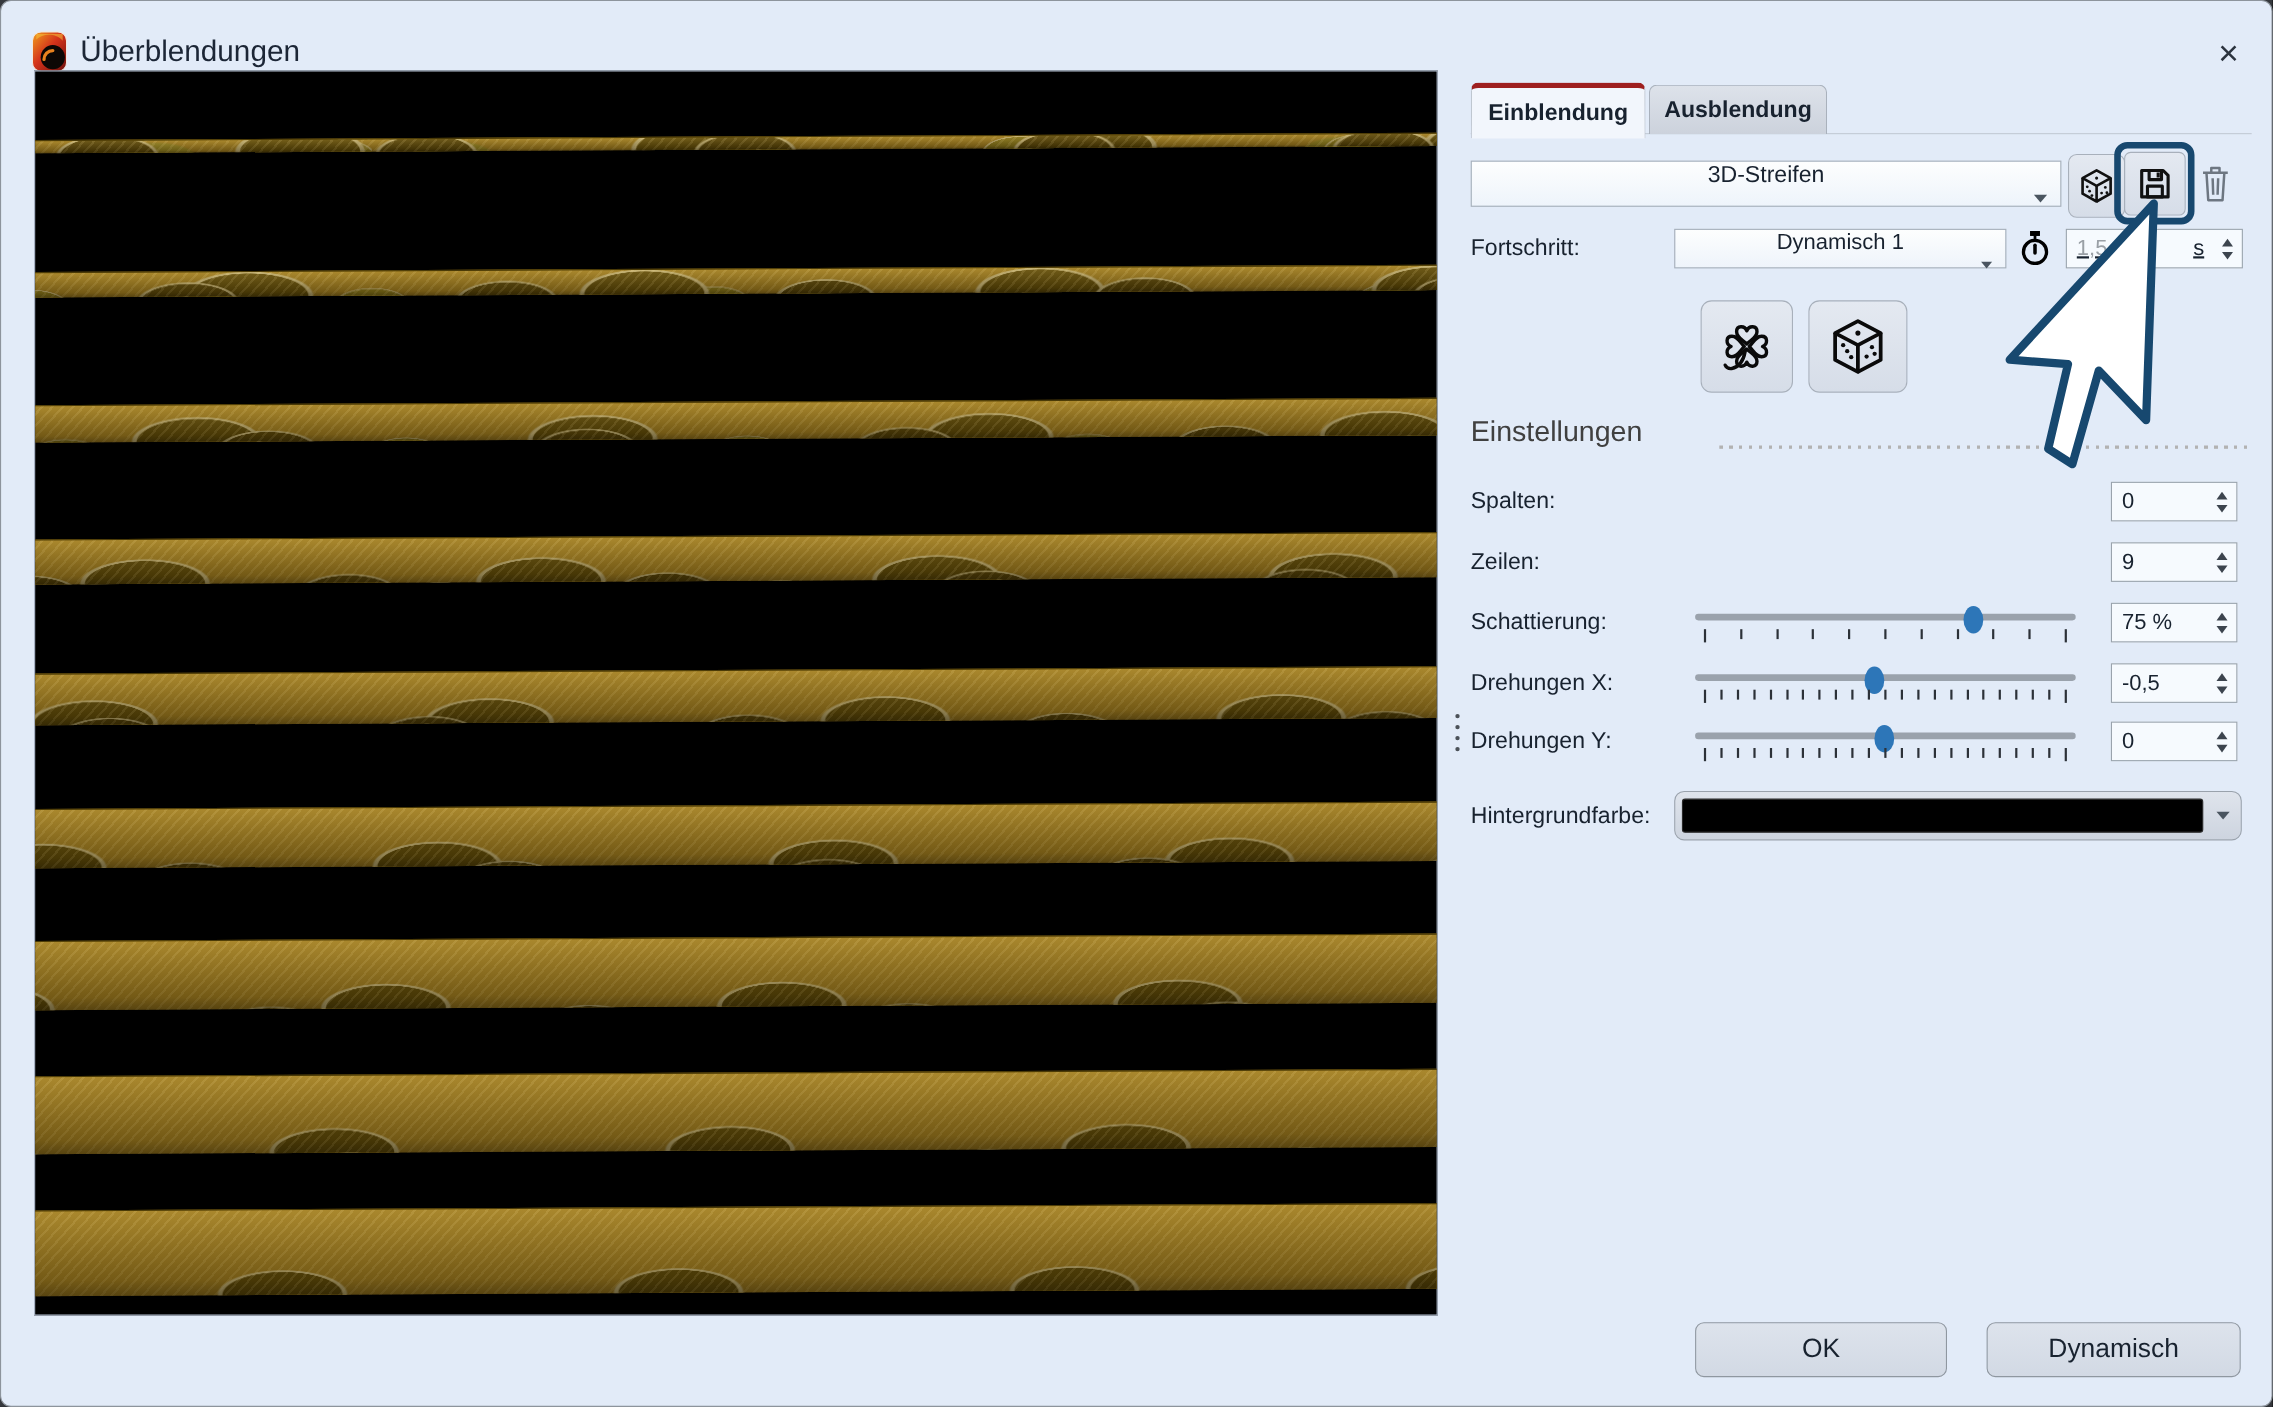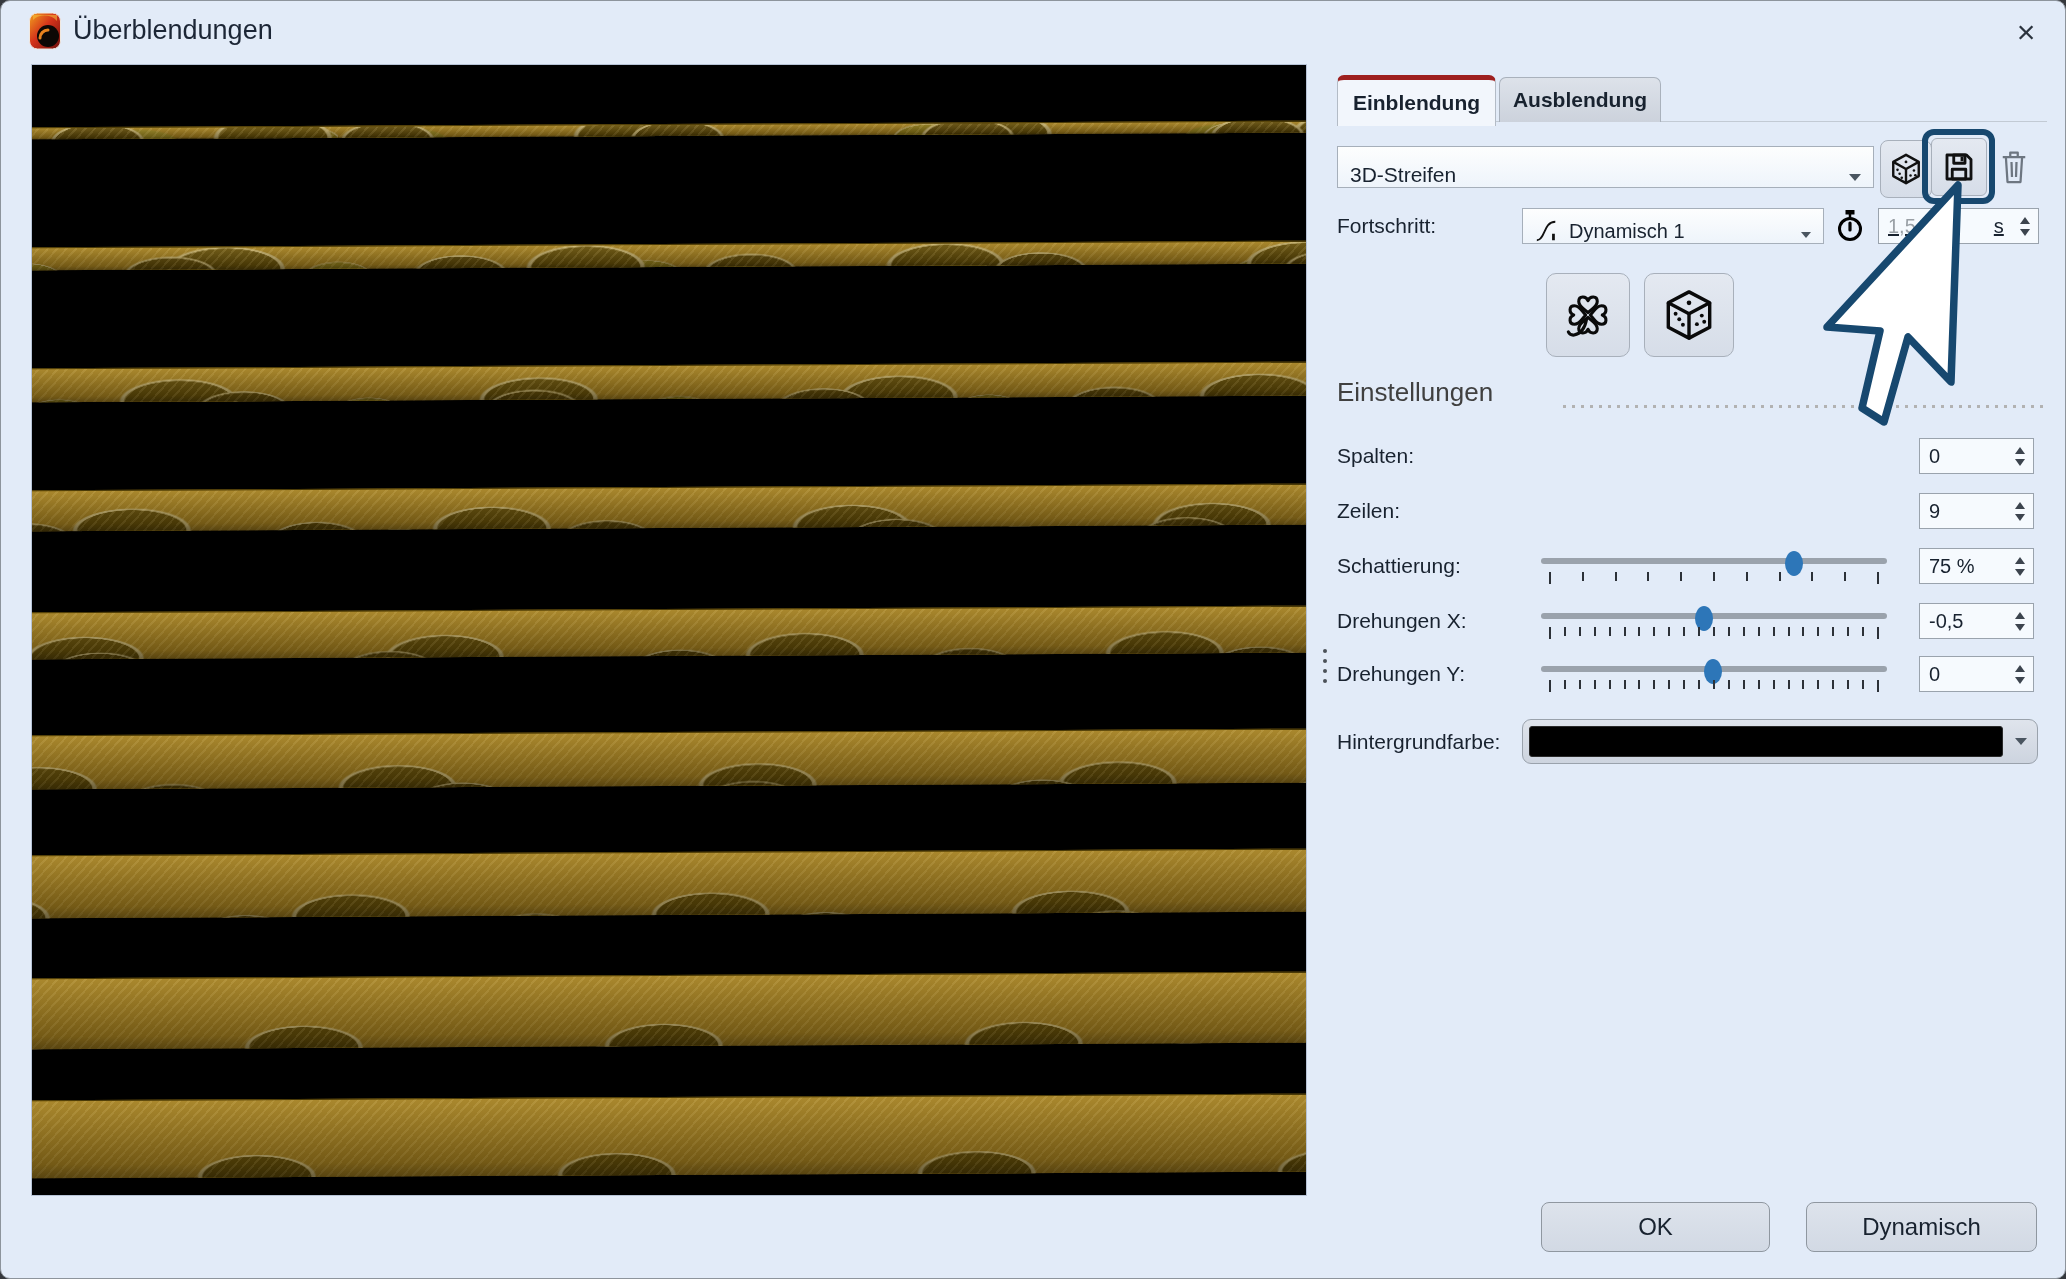--- a/index.html
+++ b/index.html
@@ -7,21 +7,21 @@
     width:2066px;height:1279px;overflow:hidden;background:#35383d;
     font-family:"Liberation Sans", sans-serif;color:#18222f;
     -webkit-font-smoothing:antialiased;
   }
   .window{
     position:absolute;left:0;top:0;width:2064px;height:1277px;
     background:#e2ebf8;border:1px solid #8d949c;border-radius:10px;
     overflow:hidden;
   }
   
-  .titlebar{position:absolute;left:0;top:0;width:100%;height:60px;text-align:right;}
+  .titlebar{position:absolute;left:0;top:16px;width:100%;height:60px;text-align:right;}
   .appicon{position:absolute;left:28px;top:11px;width:32px;height:38px;}
   .title{position:absolute;left:72px;top:14px;font-size:27px;color:#1c2636;}
   .closebtn{position:absolute;left:2002px;top:12px;width:46px;height:38px;
     display:flex;align-items:center;justify-content:center;font-size:32px;color:#2b333e;cursor:default;}
   
   .preview{position:absolute;left:30px;top:63px;width:1276px;height:1132px;
     background:#000;border:1px solid #b7c3d6;box-sizing:border-box;overflow:hidden;}
   .stripe{position:absolute;left:-4px;width:1284px;transform:skewY(-0.3deg);
     background-color:#a07c1e;border-top:1px solid #4a3a06;
     background-image:
@@ -40,21 +40,21 @@
   
   .tabline{position:absolute;left:1336px;top:120px;width:710px;height:1px;background:#c2cad4;}
   .tab{position:absolute;box-sizing:border-box;display:flex;align-items:center;justify-content:center;
     font-size:21px;border-top-left-radius:7px;border-top-right-radius:7px;cursor:default;font-weight:bold;}
   .tab.active{left:1336px;top:74px;width:159px;height:51px;background:#f2f6fc;
     border:1px solid #b3bbc6;border-bottom:none;border-top:5px solid #9e1f1f;z-index:3;}
   .tab.inactive{left:1498px;top:76px;width:162px;height:45px;
     background:linear-gradient(#dde2ea,#ccd2dc);border:1px solid #a9b1bc;border-bottom:none;z-index:2;}
   
   .combo{position:absolute;box-sizing:border-box;background:linear-gradient(#fdfefe,#eef4fb);
-    border:1px solid #a6afba;display:flex;align-items:flex-end;font-size:21px;padding:0 12px;cursor:default;}
+    border:1px solid #a6afba;display:flex;align-items:center;font-size:21px;padding:0 12px;cursor:default;flex-direction:column;}
   .caret{width:0;height:0;border:6px solid transparent;border-top:7px solid #4a5560;margin-left:auto;margin-top:6px;}
   .iconbtn{position:absolute;box-sizing:border-box;background:linear-gradient(#e4e9f1,#d6dde8);
     border:1px solid #a8b0bb;border-radius:8px;display:flex;align-items:center;justify-content:center;cursor:default;}
   .spin{position:absolute;box-sizing:border-box;background:#f6fafe;border:1px solid #9aa3ad;
     display:flex;align-items:center;font-size:20px;padding:0 0 0 9px;}
   .spin .arrows{margin-left:auto;display:flex;flex-direction:column;align-items:center;justify-content:center;
     gap:5px;width:26px;height:100%;}
   .arr-up{width:0;height:0;border:5px solid transparent;border-bottom:7px solid #3c444e;}
   .arr-dn{width:0;height:0;border:5px solid transparent;border-top:7px solid #3c444e;}
   .label{position:absolute;font-size:21px;color:#18222f;white-space:nowrap;}

